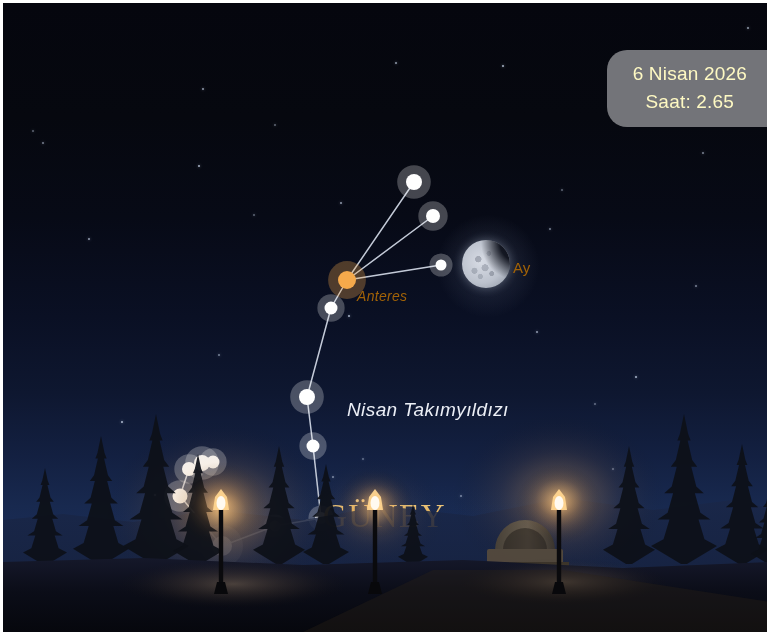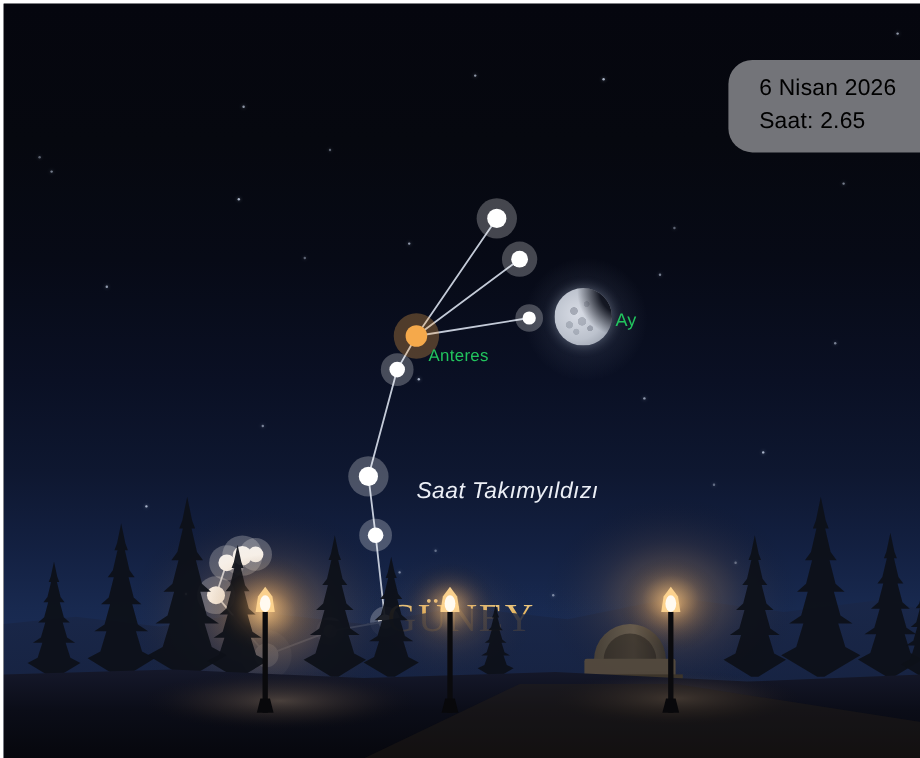--- a/index.html
+++ b/index.html
@@ -44,21 +44,21 @@
 
   
   #constellation{position:absolute;left:0;top:0;width:767px;height:632px;}
   .cline{stroke:#d8dfec;stroke-width:1.5;stroke-linecap:round;opacity:.9;}
   .cstar{fill:#ffffff;}
   .cstar-glow{fill:#ffffff;opacity:.25;}
   .cstar-antares{fill:#f5a94b;}
   .cstar-antares-glow{fill:#f5a94b;opacity:.30;}
 
   .sky-label{
-    position:absolute;color:#22c55e;
+    position:absolute;color:#a16207;
     font-family:"Liberation Sans",sans-serif;
     white-space:nowrap;pointer-events:none;
   }
   #label-antares{font-size:14px;letter-spacing:.3px;}
   #label-ay{font-size:15px;}
   #label-constellation{
     font-size:19px;font-style:italic;color:#eceff6;letter-spacing:.4px;
   }
   #label-guney{
     font-family:"Liberation Serif",serif;
@@ -96,22 +96,22 @@
 
   
   #landscape{position:absolute;left:0;bottom:0;width:767px;height:230px;}
 
   
   #date-badge{
     position:absolute;right:0;top:47px;
     background:rgba(125,126,130,.92);
     border-radius:20px 0 0 20px;
     padding:10px 20px 12px 26px;
-    text-align:left;
-    color:#000000;
+    text-align:center;
+    color:#fef9c3;
     font-size:19px;line-height:1.45;
     letter-spacing:.2px;
   }
   #date-badge div{white-space:nowrap;}
 </style>
 </head>
 <body>
 
 <div id="scene">
 
@@ -223,22 +223,22 @@
           <circle cx="199" cy="460" r="16.8" class="cstar-glow"></circle>
           <circle cx="199" cy="460" r="8" class="cstar"></circle>
         </g>
         <g>
           <circle cx="210" cy="459" r="13.65" class="cstar-glow"></circle>
           <circle cx="210" cy="459" r="6.5" class="cstar"></circle>
         </g>
       </g>
   </svg>
 
-  <div class="sky-label" id="label-antares" style="left:354px;top:285px;">Anteres</div>
-  <div class="sky-label" id="label-constellation" style="left:344px;top:396px;">Saat Takımyıldızı</div>
+  <div class="sky-label" id="label-antares" style="left:354px;top:285px;font-style:italic;">Anteres</div>
+  <div class="sky-label" id="label-constellation" style="left:344px;top:396px;">Nisan Takımyıldızı</div>
   <div class="sky-label" id="label-guney" style="left:320px;top:495px;">GÜNEY</div>
 
   <svg id="landscape" viewBox="0 0 767 230" preserveAspectRatio="none">
     <defs>
       <linearGradient id="hillGrad" x1="0" y1="0" x2="0" y2="1">
         <stop offset="0%" stop-color="#1a2748"></stop>
         <stop offset="100%" stop-color="#121c36"></stop>
       </linearGradient>
       <linearGradient id="groundGrad" x1="0" y1="0" x2="0" y2="1">
         <stop offset="0%" stop-color="#15182a"></stop>

